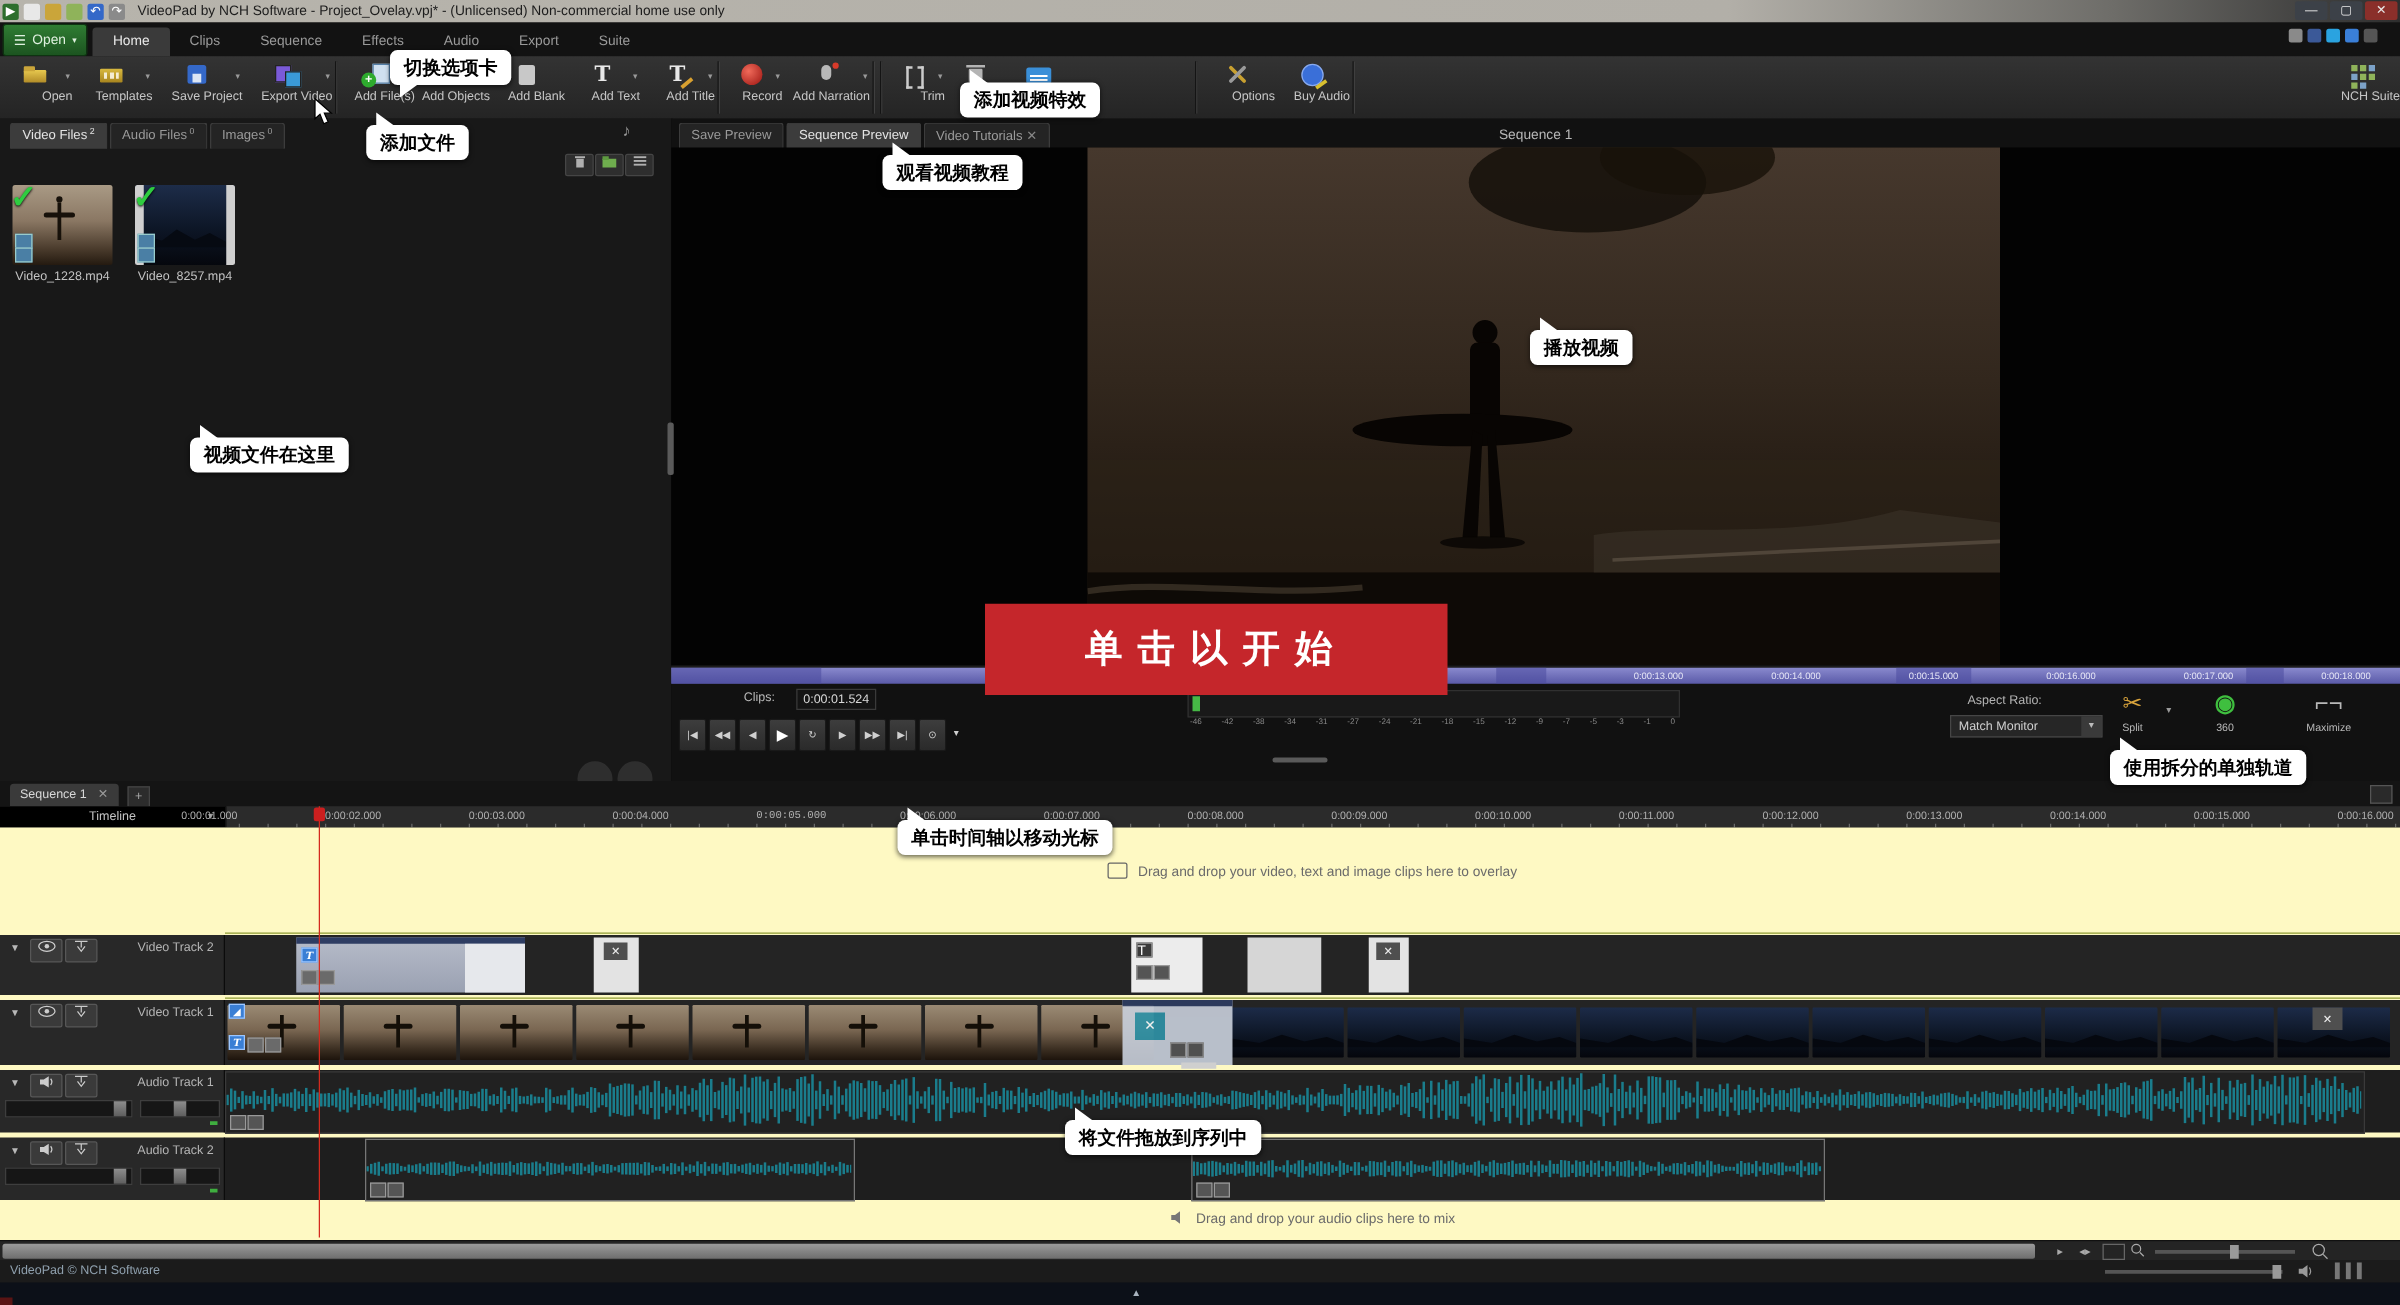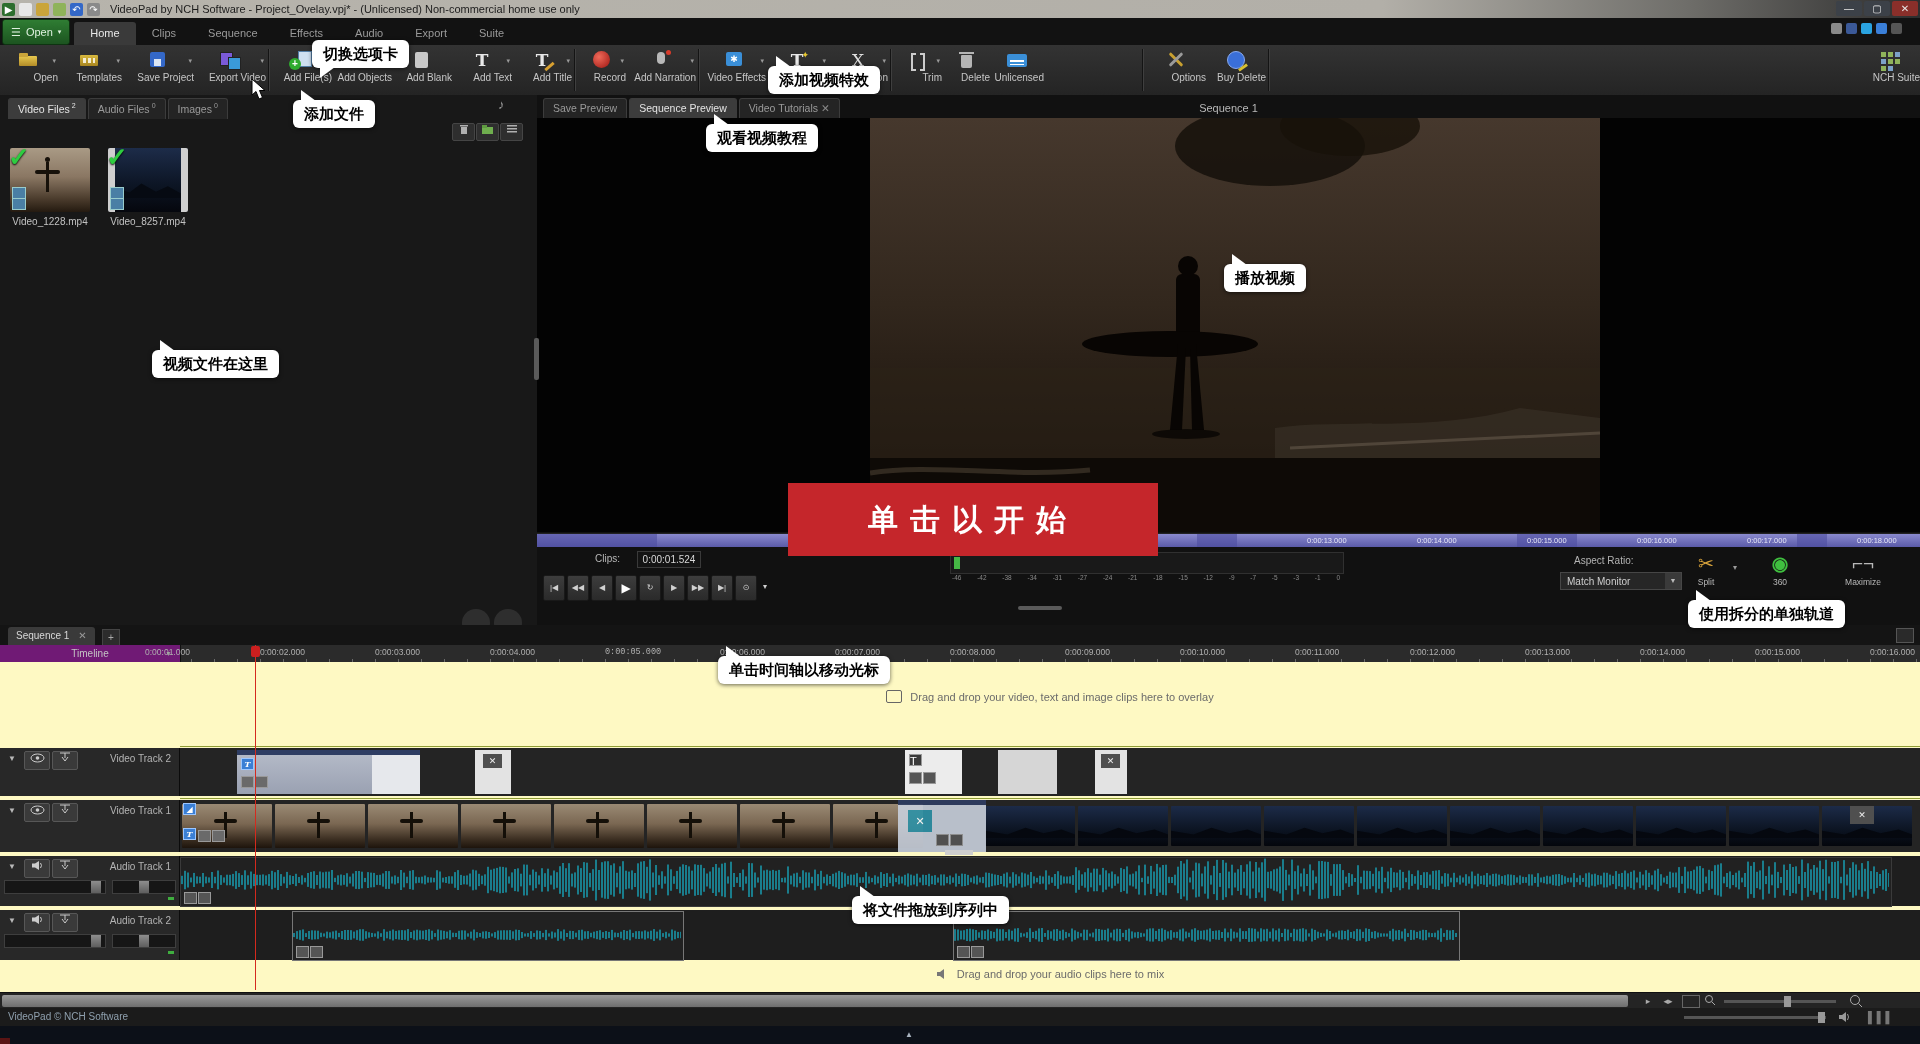--- a/index.html
+++ b/index.html
@@ -132,21 +132,21 @@
 
   
   #timelinepanel{position:absolute;left:0;top:625px;width:1920px;height:385px;background:#191919;}
   #tltabs{position:absolute;left:0;top:0;width:1920px;height:20px;background:#141414;}
   #seqtab{position:absolute;left:8px;top:2px;height:18px;background:#3a3a3a;border-radius:3px 3px 0 0;
     color:#d8d8d8;font-size:10px;line-height:18px;padding:0 8px;}
   #addtab{position:absolute;left:102px;top:4px;width:16px;height:15px;background:#2c2c2c;border:1px solid #444;
     color:#aaa;text-align:center;line-height:15px;font-size:10px;}
   #tlcorner{position:absolute;right:6px;top:3px;width:16px;height:13px;border:1px solid #555;background:#2a2a2a;}
   #ruler{position:absolute;left:0;top:20px;width:1920px;height:17px;background:#2b2b2b;border-bottom:1px solid #151515;overflow:hidden;}
-  #tlmode{position:absolute;left:0;top:0;width:180px;height:17px;background:#701a75;border-right:1px solid #111;
+  #tlmode{position:absolute;left:0;top:0;width:180px;height:17px;background:#000000;border-right:1px solid #111;
     color:#c4c4c4;font-size:10px;line-height:17px;text-align:center;}
   #tlmode .arr{position:absolute;right:8px;top:0;font-size:7px;color:#999;}
   .rlab{position:absolute;top:2px;font-size:8.5px;color:#b0b0b0;white-space:nowrap;}
   .rtick{position:absolute;bottom:0;width:1px;height:3px;background:#6a6a6a;}
   #tracksarea{position:absolute;left:0;top:37px;width:1920px;height:330px;background:#fef9c3;overflow:hidden;}
   .lane{position:absolute;left:180px;right:0;}
   .thead{position:absolute;left:0;width:180px;background:#282828;border-right:1px solid #0b0b0b;box-sizing:border-box;}
   .thead .tri{position:absolute;left:8px;top:6px;color:#b8b8b8;font-size:8px;}
   .hbtn{position:absolute;top:3px;width:24px;height:17px;background:#3a3a3a;border:1px solid #575757;border-radius:2px;text-align:center;line-height:15px;}
   .tname{position:absolute;right:8px;top:5px;font-size:10px;color:#b4b4b4;}
@@ -294,37 +294,20 @@
           <div class="dd">▾</div>
           <div class="tlabel">Record</div>
         </div>
         <div class="tbtn" style="width: 70px;">
           <div class="ticon i-add-narration-icon"></div>
           <div class="dd">▾</div>
           <div class="tlabel">Add Narration</div>
         </div>
       </div>
       <div class="tdiv"></div>
-      <div class="tgroup">
-        <div class="tbtn" style="width: 64px;">
-          <div class="ticon i-video-effects-icon"></div>
-          <div class="dd">▾</div>
-          <div class="tlabel">Video Effects</div>
-        </div>
-        <div class="tbtn" style="width: 62px;">
-          <div class="ticon i-text-effects-icon"></div>
-          <div class="dd">▾</div>
-          <div class="tlabel">Text Effects</div>
-        </div>
-        <div class="tbtn">
-          <div class="ticon i-transition-icon"></div>
-          <div class="dd">▾</div>
-          <div class="tlabel">Transition</div>
-        </div>
-      </div>
       <div class="tdiv"></div>
       <div class="tgroup">
         <div class="tbtn" style="width: 48px;">
           <div class="ticon i-trim-icon"></div>
           <div class="dd">▾</div>
           <div class="tlabel">Trim</div>
         </div>
         <div class="tbtn" style="width: 48px;">
           <div class="ticon i-delete-icon"></div>
           <div class="tlabel">Delete</div>
@@ -336,21 +319,21 @@
       </div>
       <div class="tspace-fixed"></div>
       <div class="tdiv"></div>
       <div class="tgroup">
         <div class="tbtn">
           <div class="ticon i-options-icon"></div>
           <div class="tlabel">Options</div>
         </div>
         <div class="tbtn">
           <div class="ticon i-buy-online-icon"></div>
-          <div class="tlabel">Buy Delete</div>
+          <div class="tlabel">Buy Audio</div>
         </div>
       </div>
       <div class="tdiv"></div>
       <div class="tspace-flex"></div>
       <div class="tgroup">
         <div class="tbtn">
           <div class="ticon i-nch-suite-icon"></div>
           <div class="tlabel">NCH Suite</div>
         </div>
       </div>

